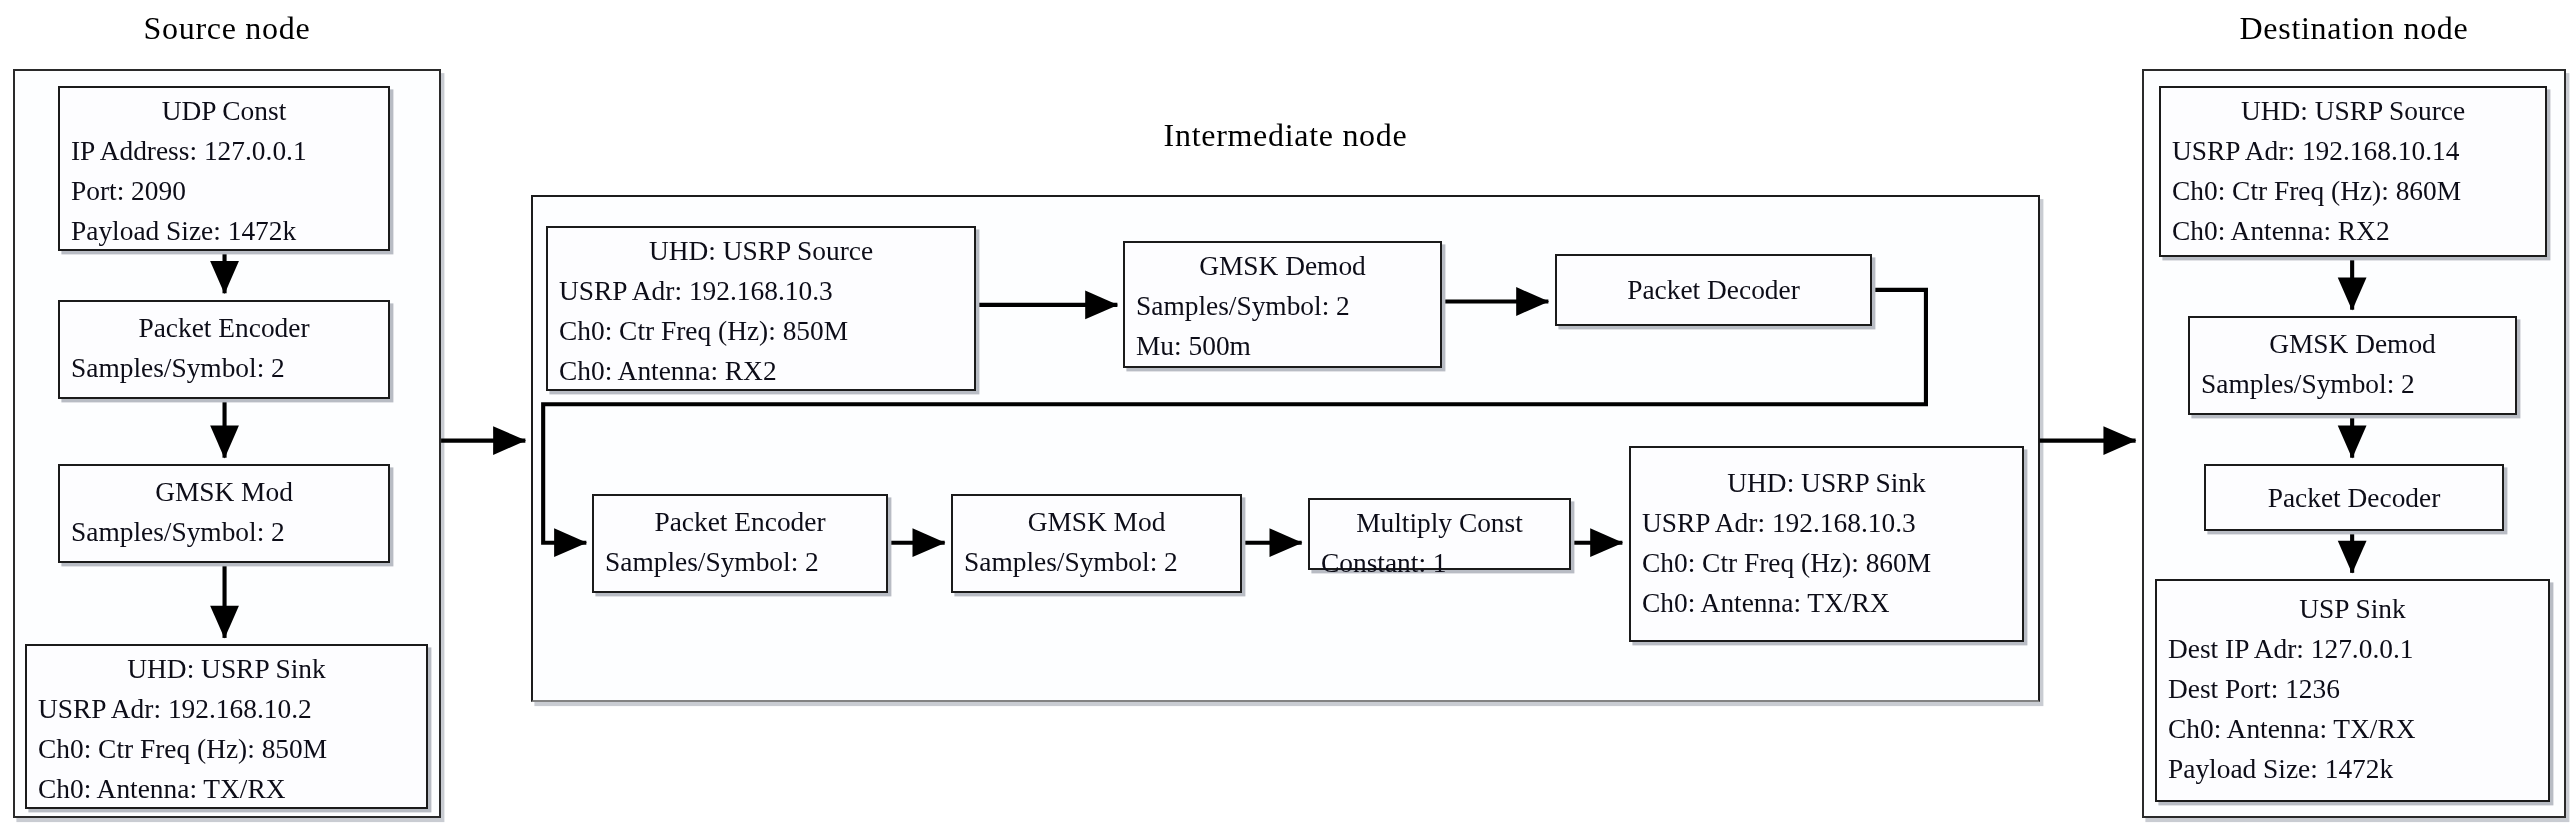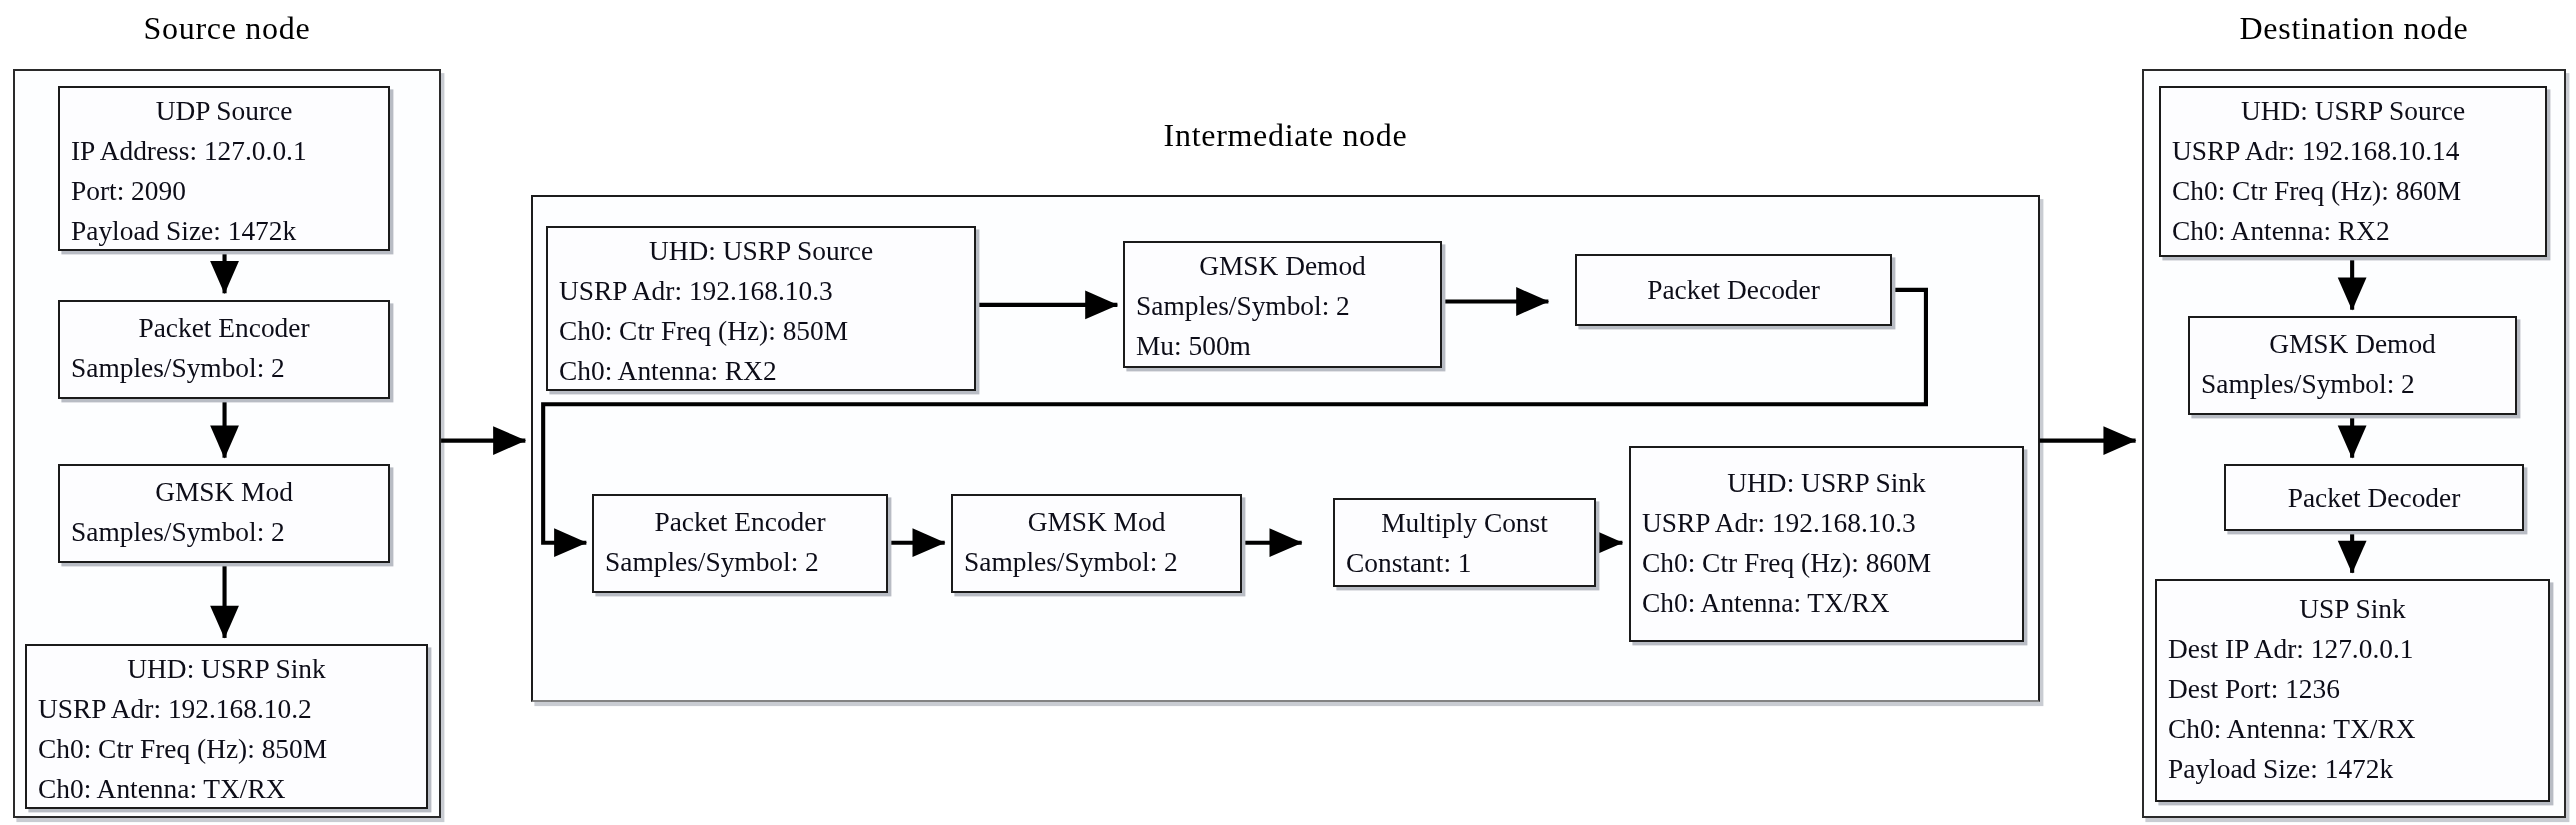--- a/index.html
+++ b/index.html
@@ -59,21 +59,20 @@
   .block-line {
     text-align: left;
     padding-left: 11px;
     white-space: nowrap;
   }
   .block--single {
     display: flex;
     align-items: center;
     justify-content: center;
     padding: 0;
-    margin-left: 20px;
   }
   .block--single .block-title { width: 100%; }
 </style>
 </head>
 <body>
 
 <div id="canvas">
 
   <div class="node" style="left:13px; top:69px; width:428px; height:749px;"></div>
   <div class="node node--intermediate" style="left:531px; top:195px; width:1509px; height:507px;"></div>
@@ -101,21 +100,21 @@
       <path d="M1812,792 H1899" marker-end="url(#ah)"></path>
       <path d="M2292,792 H2367" marker-end="url(#ah)"></path>
       <path d="M2976,643 H3116" marker-end="url(#ah)"></path>
       <path d="M3432,375 V452" marker-end="url(#ah)"></path>
       <path d="M3432,605 V668" marker-end="url(#ah)"></path>
       <path d="M3432,775 V836" marker-end="url(#ah)"></path>
     </g>
   </svg>
 
   <div class="block" style="left:58px; top:86px; width:332px; height:165px;">
-    <div class="block-title">UDP Source</div>
+    <div class="block-title">UDP Const</div>
     <div class="block-line">IP Address: 127.0.0.1</div>
     <div class="block-line">Port: 2090</div>
     <div class="block-line">Payload Size: 1472k</div>
   </div>
 
   <div class="block" style="left:58px; top:300px; width:332px; height:99px; padding-top:6.2px;">
     <div class="block-title">Packet Encoder</div>
     <div class="block-line">Samples/Symbol: 2</div>
   </div>
 
@@ -151,21 +150,21 @@
   <div class="block" style="left:592px; top:494px; width:296px; height:99px; padding-top:6.2px;">
     <div class="block-title">Packet Encoder</div>
     <div class="block-line">Samples/Symbol: 2</div>
   </div>
 
   <div class="block" style="left:951px; top:494px; width:291px; height:99px; padding-top:6.2px;">
     <div class="block-title">GMSK Mod</div>
     <div class="block-line">Samples/Symbol: 2</div>
   </div>
 
-  <div class="block" style="left:1308px; top:498px; width:263px; height:89px; padding-top:2.7px;margin-left:25px;">
+  <div class="block" style="left:1308px; top:498px; width:263px; height:72px; padding-top:2.7px;">
     <div class="block-title">Multiply Const</div>
     <div class="block-line">Constant: 1</div>
   </div>
 
   <div class="block" style="left:1629px; top:446px; width:395px; height:196px; padding-top:15px;">
     <div class="block-title">UHD: USRP Sink</div>
     <div class="block-line">USRP Adr: 192.168.10.3</div>
     <div class="block-line">Ch0: Ctr Freq (Hz): 860M</div>
     <div class="block-line">Ch0: Antenna: TX/RX</div>
   </div>

